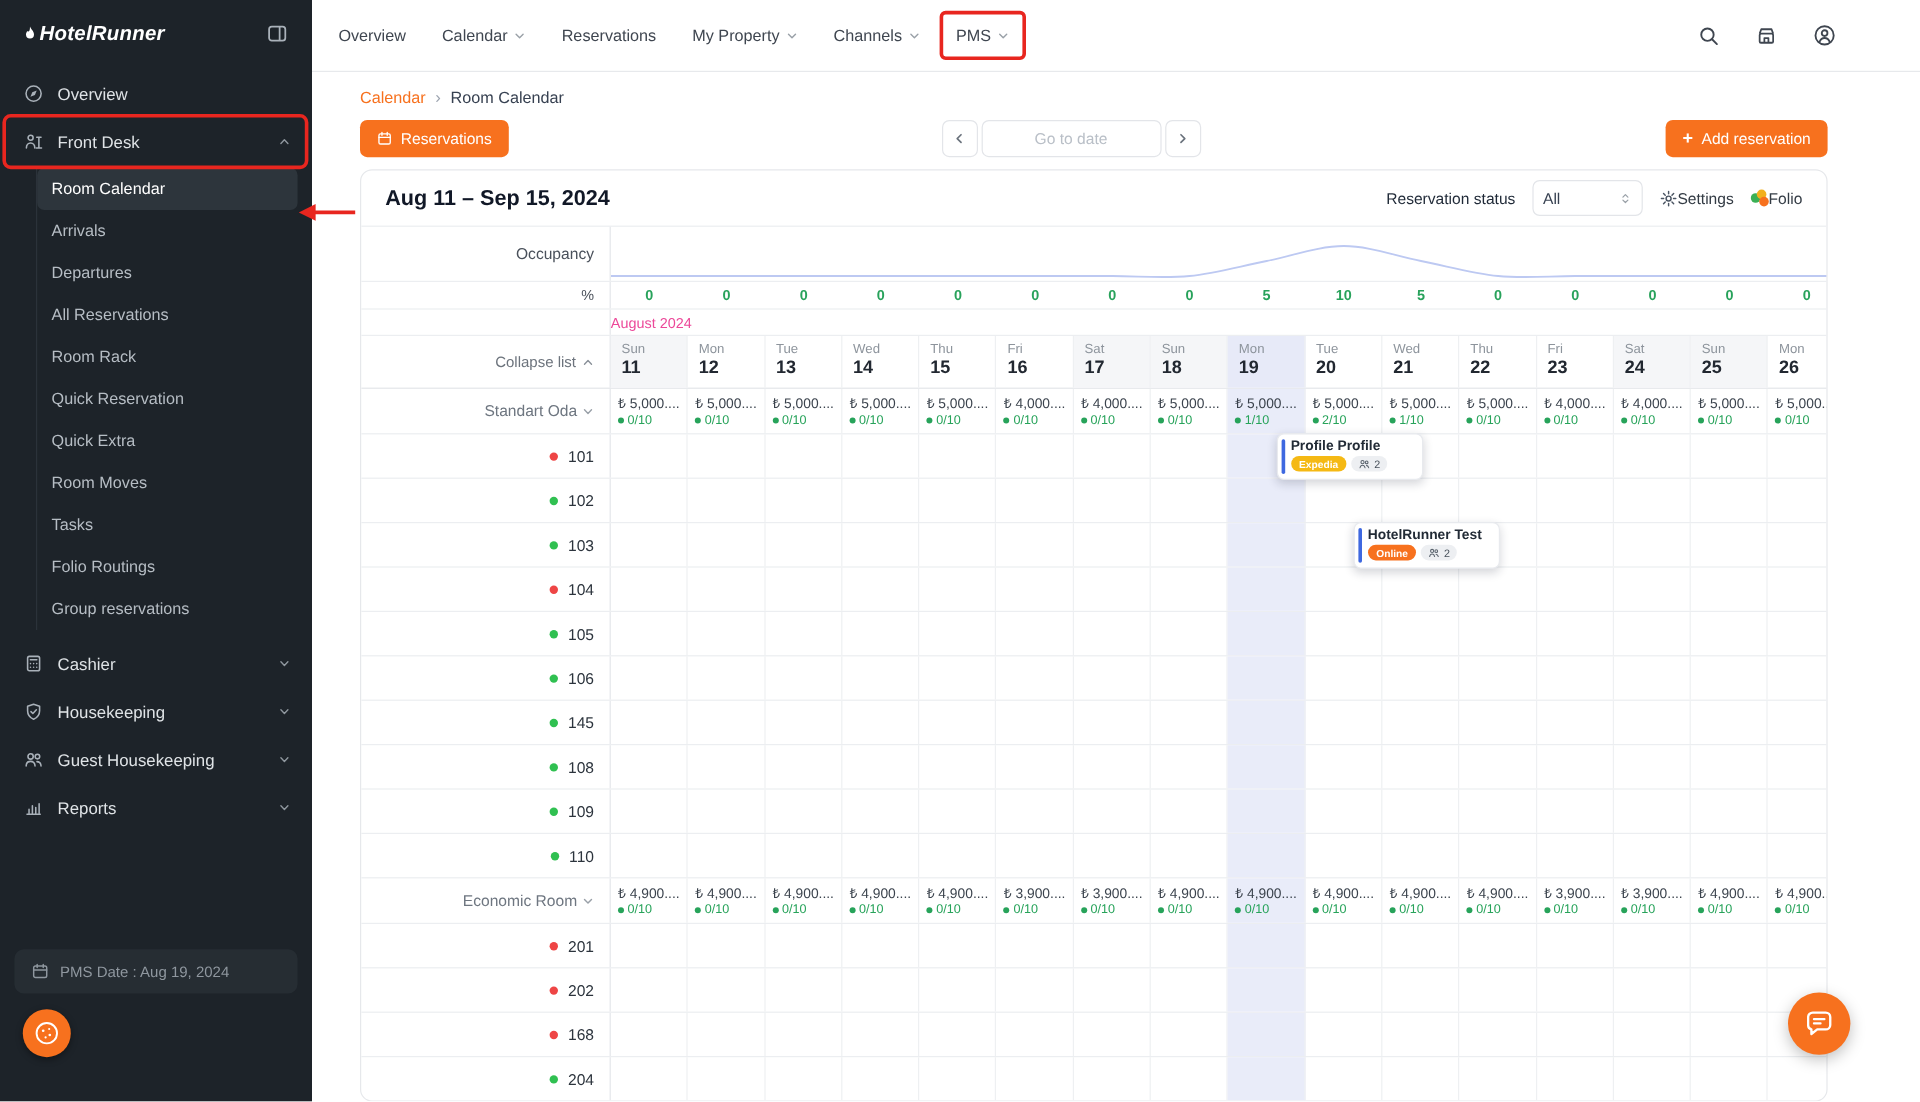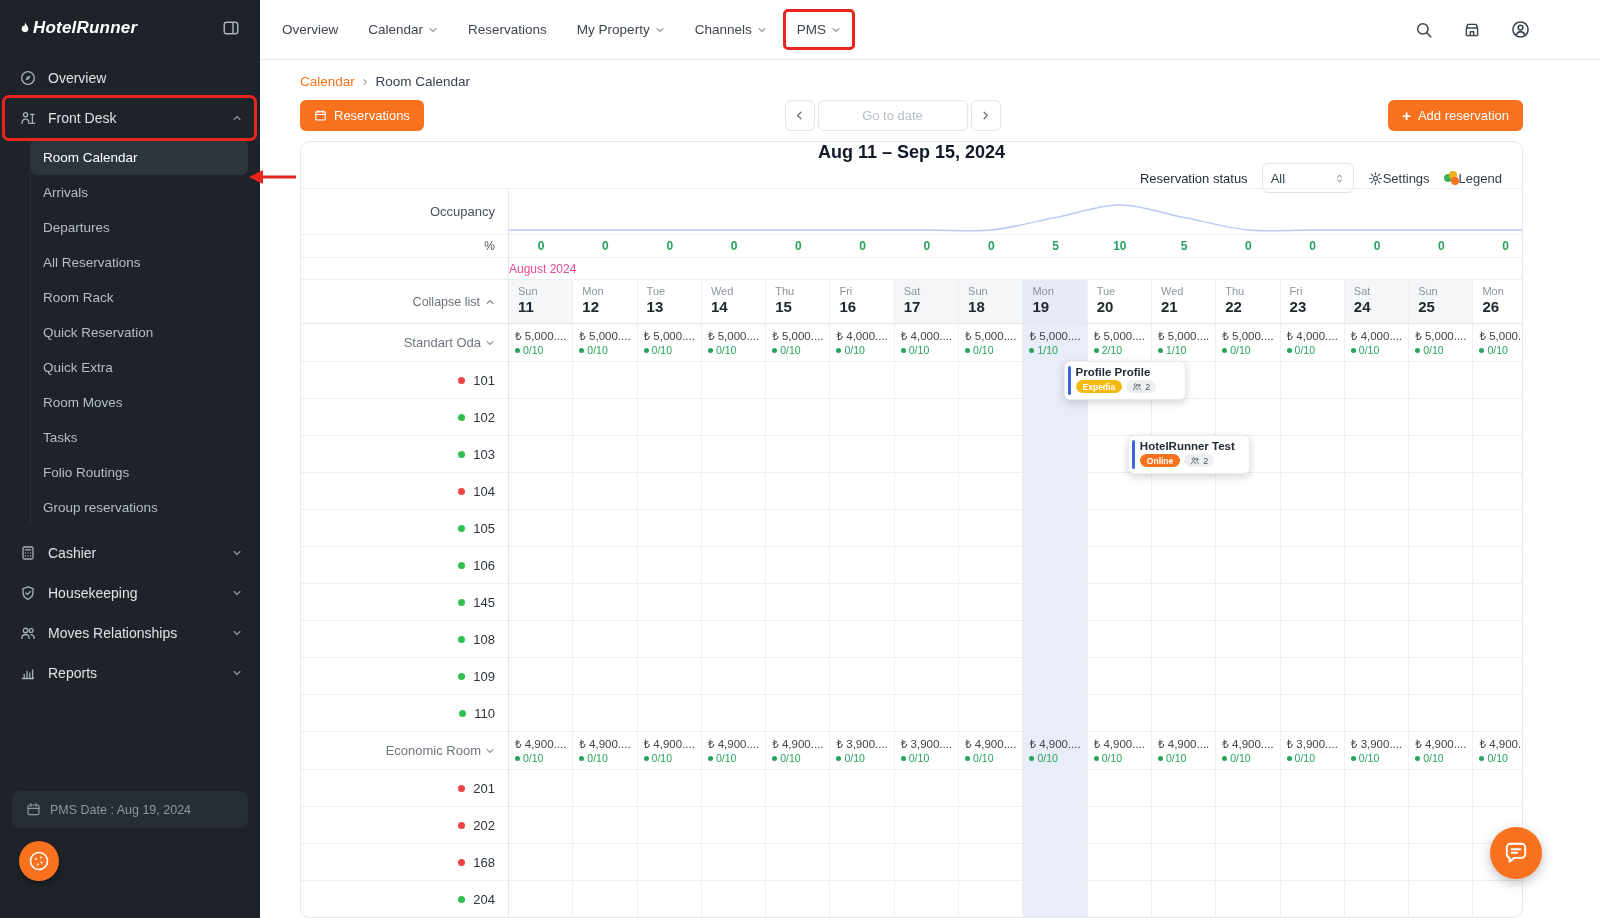--- a/index.html
+++ b/index.html
@@ -52,21 +52,21 @@
        border:none; border-radius:6px; font-size:13px; font-weight:500; font-family:inherit; cursor:pointer; }
   .date-nav { position:absolute; left:calc(50% - 19px); transform:translateX(-50%); display:flex; gap:3px; }
   .nav-sq { width:30px; height:31px; background:#fff; border:1px solid #e3e5e9; border-radius:6px; display:flex; align-items:center; justify-content:center; color:#6a727c; cursor:pointer; }
   .goto-input { width:150px; height:31px; border:1px solid #e3e5e9; border-radius:6px; text-align:center; font-size:13px; color:#3f4650; font-family:inherit; outline:none; }
   .goto-input::placeholder { color:#b9bfc7; }
   .add-res { margin-left:auto; }
   .plus { font-size:15px; font-weight:700; line-height:1; }
 
   
   .card { margin:10px 77px 0 40px; width:1223px; height:777px; background:#fff; border:1px solid #e6e8eb; border-radius:10px; overflow:hidden; }
-  .card-head { height:47px; display:flex; align-items:center; padding:0 20px; border-bottom:1px solid #eceef1;flex-direction:column; }
+  .card-head { height:47px; display:flex; align-items:center; padding:0 20px; border-bottom:1px solid #eceef1; }
   .card-title { font-size:18px; font-weight:700; color:#111827; }
   .head-right { margin-left:auto; display:flex; align-items:center; gap:14px; }
   .status-label { font-size:13px; color:#1f2937; }
   .select { display:flex; align-items:center; justify-content:space-between; width:92px; height:30px; border:1px solid #e3e5e9; border-radius:6px; padding:0 8px; font-size:13px; color:#374151; cursor:pointer; }
   .select .updown { color:#9aa1a8; display:flex; }
   .head-btn { display:flex; align-items:center; gap:0; font-size:13px; color:#333b44; cursor:pointer; }
   .legend-ic { position:relative; width:15px; height:15px; display:inline-block; }
   .ld { position:absolute; width:8px; height:8px; border-radius:50%; }
   .ld.a { left:0; top:3px; background:#3bb054; }
   .ld.b { left:5px; top:0; background:#f2b01e; }
@@ -216,21 +216,21 @@
         </div>
         <div class="side-item">
           <span class="side-icon">
             <svg width="16" height="16" viewBox="0 0 16 16" fill="none" stroke="currentColor" stroke-width="1.3" stroke-linecap="round">
               <circle cx="5.5" cy="5.4" r="2.2"></circle>
               <path d="M1.8 13.4c0-2.4 1.6-3.9 3.7-3.9s3.7 1.5 3.7 3.9"></path>
               <circle cx="11.2" cy="5.5" r="1.9"></circle>
               <path d="M10.8 9.7c2 .2 3.4 1.6 3.4 3.7"></path>
             </svg>
           </span>
-          <span class="side-label">Moves Relationships</span>
+          <span class="side-label">Guest Housekeeping</span>
           <span class="side-chev">
             <svg width="10" height="10" viewBox="0 0 12 12" fill="none" stroke="currentColor" stroke-width="1.4" stroke-linecap="round" stroke-linejoin="round">
               <path d="M2.5 4.2 6 7.8l3.5-3.6"></path>
             </svg>
           </span>
         </div>
         <div class="side-item">
           <span class="side-icon">
             <svg width="16" height="16" viewBox="0 0 16 16" fill="none" stroke="currentColor" stroke-width="1.3" stroke-linecap="round">
               <path d="M2.5 13.5h11"></path>
@@ -397,21 +397,21 @@
                   </svg>
               </span>
               <span>Settings</span>
             </div>
             <div class="head-btn">
               <span class="legend-ic">
                   <i class="ld a"></i>
                   <i class="ld b"></i>
                   <i class="ld c"></i>
                 </span>
-              <span>Legend</span>
+              <span>Folio</span>
             </div>
           </div>
         </div>
 
         <div class="grid">
           <div class="row occ-row">
             <div class="label-cell occ-label">Occupancy</div>
             <div class="chart-area">
               <svg width="1029" height="46" viewBox="0 0 1029 46">
                   <path id="occ-path" fill="none" stroke="#bdc9f2" stroke-width="1.5" d="M 0,41 C 5.358333333333333,41 16.075,41 32.15,41 C 48.224999999999994,41 75.01666666666665,41 96.44999999999999,41 C 117.88333333333333,41 139.31666666666666,41 160.75,41 C 182.18333333333334,41 203.61666666666665,41 225.04999999999998,41 C 246.48333333333332,41 267.91666666666663,41 289.34999999999997,41 C 310.7833333333333,41 332.21666666666664,41 353.65,41 C 375.0833333333333,41 396.51666666666665,41 417.95,41 C 439.3833333333333,41 460.81666666666666,43.083333333333336 482.25,41 C 503.68333333333334,38.916666666666664 525.1166666666666,32.666666666666664 546.55,28.5 C 567.9833333333333,24.333333333333332 589.4166666666667,16 610.85,16 C 632.2833333333333,16 653.7166666666667,24.333333333333332 675.15,28.5 C 696.5833333333333,32.666666666666664 718.0166666666667,38.916666666666664 739.4499999999999,41 C 760.8833333333332,43.083333333333336 782.3166666666666,41 803.75,41 C 825.1833333333334,41 846.6166666666667,41 868.05,41 C 889.4833333333332,41 910.9166666666665,41 932.3499999999999,41 C 953.7833333333333,41 980.5749999999999,41 996.65,41 C 1012.725,41 1023.4416666666666,41 1028.8,41"></path>

